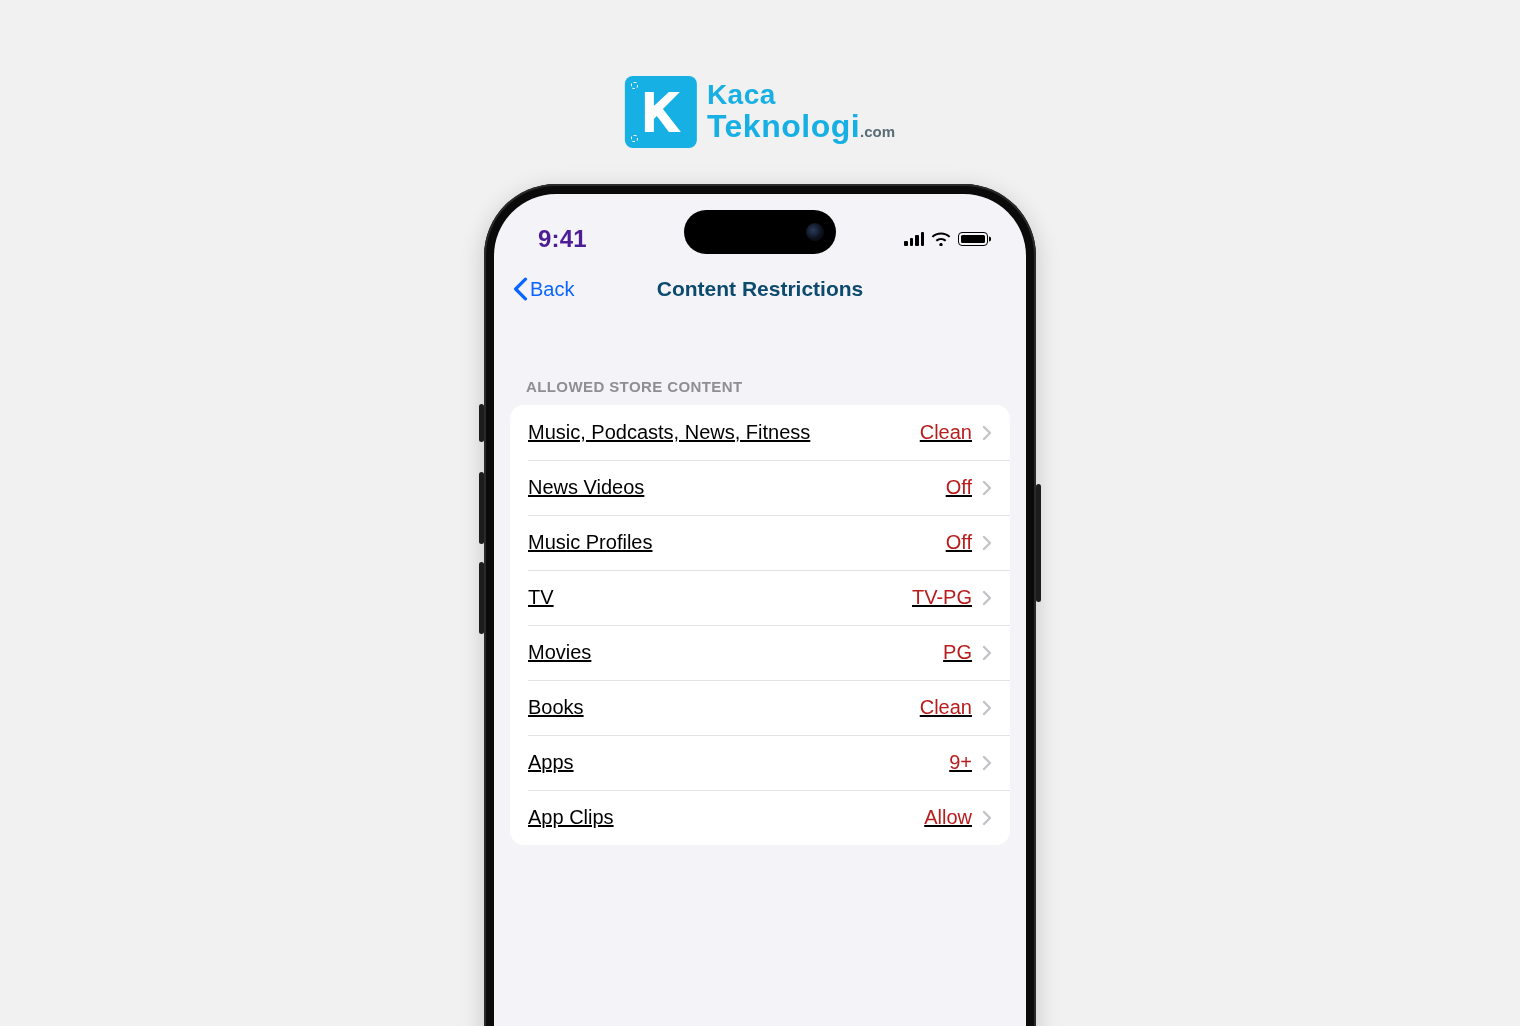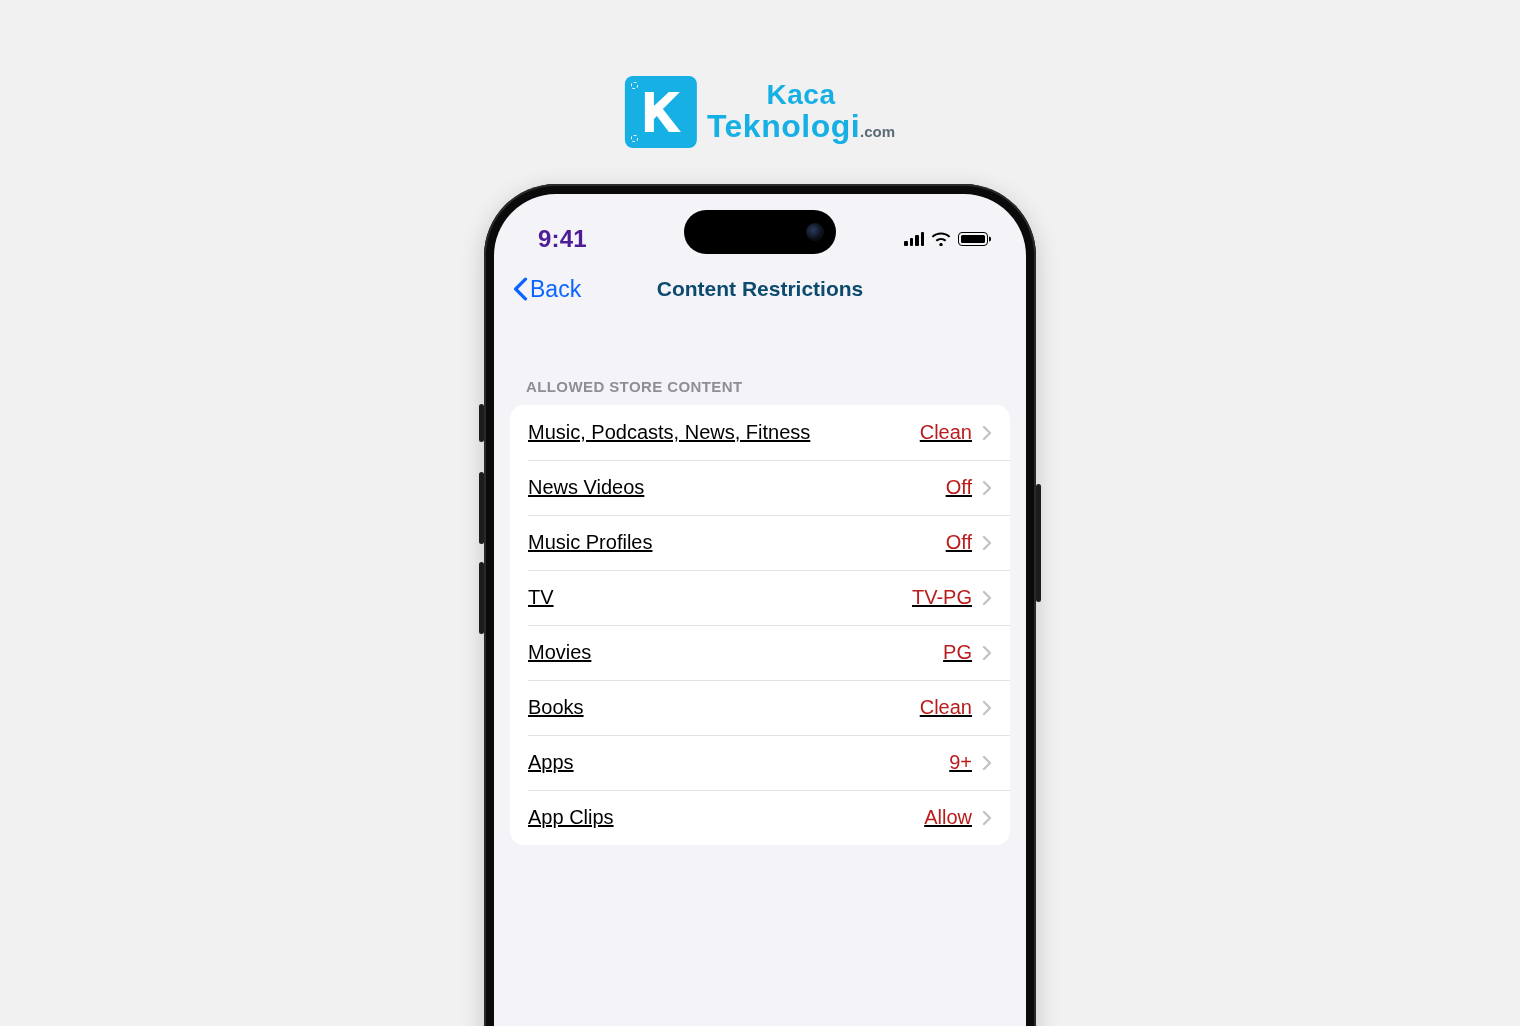--- a/index.html
+++ b/index.html
@@ -39,21 +39,20 @@
       border-radius: 3px;
     }
     .brand-tile::before { top: 6px; left: 6px; }
     .brand-tile::after  { bottom: 6px; left: 6px; }
     .brand-text { line-height: 1.02; }
     .brand-line1 {
       font-size: 28px;
       font-weight: 600;
       color: #17b0e4;
       letter-spacing: 0.5px;
-      text-align: center;
     }
     .brand-line2 {
       font-size: 32px;
       font-weight: 600;
       color: #17b0e4;
       letter-spacing: 0.5px;
     }
     .brand-com {
       font-size: 15px;
       font-weight: 600;
@@ -176,21 +175,21 @@
       align-items: center;
       height: 62px;
       position: relative;
       padding: 0 12px;
     }
     .nav-back {
       display: flex;
       align-items: center;
       gap: 2px;
       color: #0a66ff;
-      font-size: 23px;
+      font-size: 20px;
       font-weight: 400;
       height: 100%;
       padding: 0 6px;
       cursor: pointer;
     }
     .nav-title {
       position: absolute;
       left: 50%;
       transform: translateX(-50%);
       font-size: 21px;

